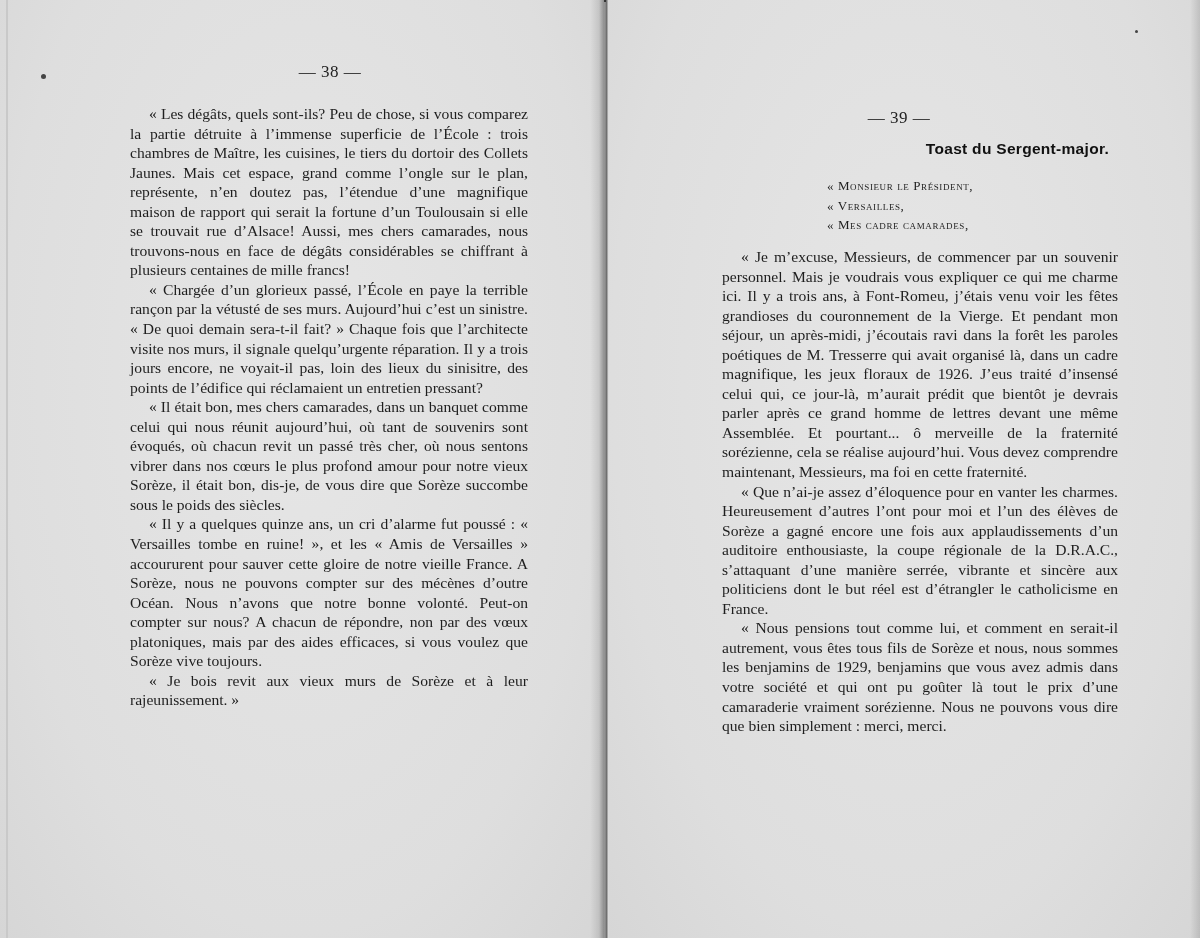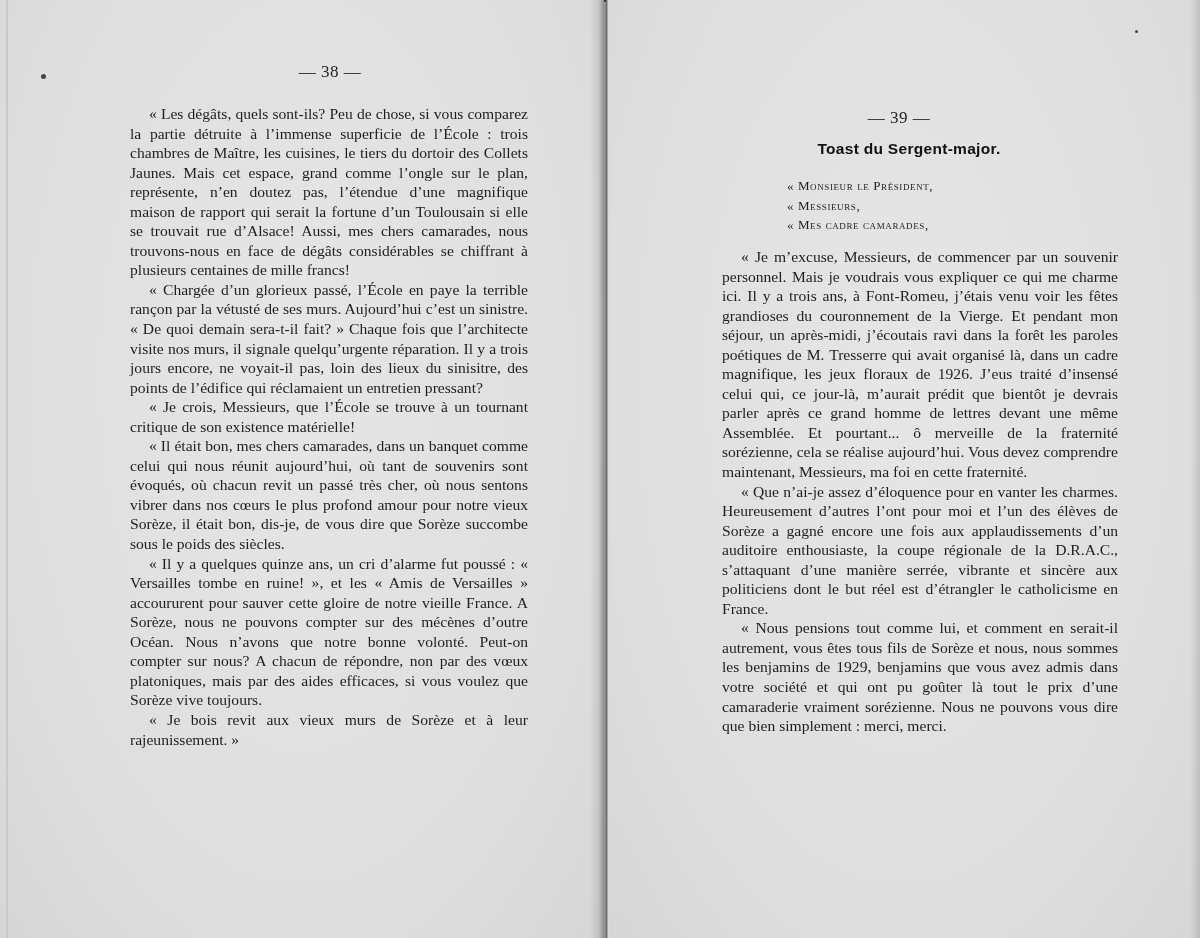--- a/index.html
+++ b/index.html
@@ -41,53 +41,52 @@
     position:absolute; font-size:15.6px; line-height:19.55px; text-align:justify;
     color:#1e1e1e;
     margin-left:12px;
   }
   #left-text { left:118px; top:104px; width:398px; }
   #right-text { left:101px; top:247px; width:396px; }
   .para { margin:0; text-indent:19px; hyphens:manual; }
   .title {
     position:absolute; left:100px; top:140px; width:400px;
     font-family:"Liberation Sans", "DejaVu Sans", sans-serif;
-    font-weight:bold; font-size:15.5px; text-align:center; color:#111; letter-spacing:0.3px;
+    font-weight:bold; font-size:15.5px; text-align:right; color:#111; letter-spacing:0.3px;
   }
   .salutations { position:absolute; left:178px; top:176px; font-size:13px; line-height:19.5px; color:#1e1e1e; }
-  .sal { font-variant:small-caps; letter-spacing:0.6px; }
+  .sal { font-variant:small-caps; letter-spacing:0.6px;margin-left:40px; }
   .speck { position:absolute; border-radius:50%; background:#444; }
 </style>
 </head>
 <body>
 
 <div class="topbar"></div>
 
 <div class="page" id="left-page">
   <div class="folio" id="folio-left">— 38 —</div>
   <div class="text-block" id="left-text">
     <p class="para">« Les dégâts, quels sont-ils? Peu de chose, si vous comparez la partie détruite à l’immense superficie de l’École : trois chambres de Maître, les cuisines, le tiers du dortoir des Collets Jaunes. Mais cet espace, grand comme l’ongle sur le plan, représente, n’en doutez pas, l’étendue d’une magnifique maison de rapport qui serait la fortune d’un Toulousain si elle se trouvait rue d’Alsace! Aussi, mes chers camarades, nous trouvons-nous en face de dégâts considérables se chiffrant à plusieurs centaines de mille francs!</p>
     <p class="para">« Chargée d’un glorieux passé, l’École en paye la terrible rançon par la vétusté de ses murs. Aujourd’hui c’est un sinistre. « De quoi demain sera-t-il fait? » Chaque fois que l’architecte visite nos murs, il signale quelqu’urgente réparation. Il y a trois jours encore, ne voyait-il pas, loin des lieux du sinisitre, des points de l’édifice qui réclamaient un entretien pressant?</p>
-    <p class="para">« Je crois, Messieurs, que l’École se trouve à un tournant critique de son existence matérielle!</p>
     <p class="para">« Il était bon, mes chers camarades, dans un banquet comme celui qui nous réunit aujourd’hui, où tant de souvenirs sont évoqués, où chacun revit un passé très cher, où nous sentons vibrer dans nos cœurs le plus profond amour pour notre vieux Sorèze, il était bon, dis-je, de vous dire que Sorèze succombe sous le poids des siècles.</p>
     <p class="para">« Il y a quelques quinze ans, un cri d’alarme fut poussé : « Versailles tombe en ruine! », et les « Amis de Versailles » accoururent pour sauver cette gloire de notre vieille France. A Sorèze, nous ne pouvons compter sur des mécènes d’outre Océan. Nous n’avons que notre bonne volonté. Peut-on compter sur nous? A chacun de répondre, non par des vœux platoniques, mais par des aides efficaces, si vous voulez que Sorèze vive toujours.</p>
     <p class="para">« Je bois revit aux vieux murs de Sorèze et à leur rajeunissement. »</p>
   </div>
   <div class="speck" style="left:41px;top:74px;width:5px;height:5px;"></div>
 </div>
 
 <div class="gutter-shadow"></div>
 <div class="gutter-light"></div>
 
 <div class="page" id="right-page">
   <div class="folio" id="folio-right">— 39 —</div>
   <div class="title">Toast du Sergent-major.</div>
   <div class="salutations">
     <div class="sal">« Monsieur le Président,</div>
-    <div class="sal">« Messieurs,</div>
+    <div class="sal">« Versailles,</div>
     <div class="sal">« Mes cadre camarades,</div>
   </div>
   <div class="text-block" id="right-text">
     <p class="para">« Je m’excuse, Messieurs, de commencer par un souvenir personnel. Mais je voudrais vous expliquer ce qui me charme ici. Il y a trois ans, à Font-Romeu, j’étais venu voir les fêtes grandioses du couronnement de la Vierge. Et pendant mon séjour, un après-midi, j’écoutais ravi dans la forêt les paroles poétiques de M. Tresserre qui avait organisé là, dans un cadre magnifique, les jeux floraux de 1926. J’eus traité d’insensé celui qui, ce jour-là, m’aurait prédit que bientôt je devrais parler après ce grand homme de lettres devant une même Assemblée. Et pourtant... ô merveille de la fraternité sorézienne, cela se réalise aujourd’hui. Vous devez comprendre maintenant, Messieurs, ma foi en cette fraternité.</p>
     <p class="para">« Que n’ai-je assez d’éloquence pour en vanter les charmes. Heureusement d’autres l’ont pour moi et l’un des élèves de Sorèze a gagné encore une fois aux applaudissements d’un auditoire enthousiaste, la coupe régionale de la D.R.A.C., s’attaquant d’une manière serrée, vibrante et sincère aux politiciens dont le but réel est d’étrangler le catholicisme en France.</p>
     <p class="para">« Nous pensions tout comme lui, et comment en serait-il autrement, vous êtes tous fils de Sorèze et nous, nous sommes les benjamins de 1929, benjamins que vous avez admis dans votre société et qui ont pu goûter là tout le prix d’une camaraderie vraiment sorézienne. Nous ne pouvons vous dire que bien simplement : merci, merci.</p>
   </div>
   <div class="speck" style="left:526px;top:30px;width:3px;height:3px;"></div>
   <div class="right-edge"></div>
 </div>

